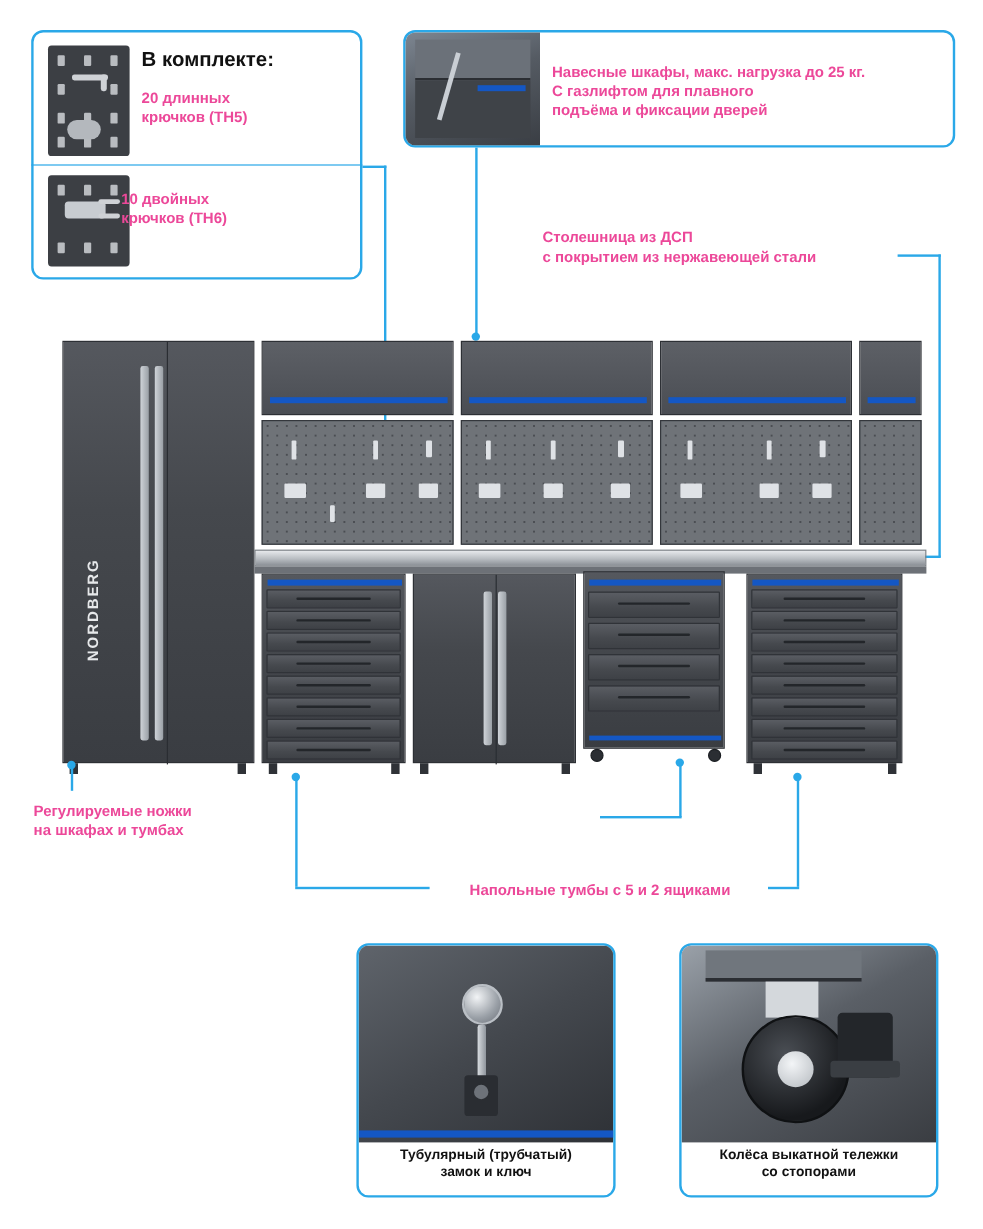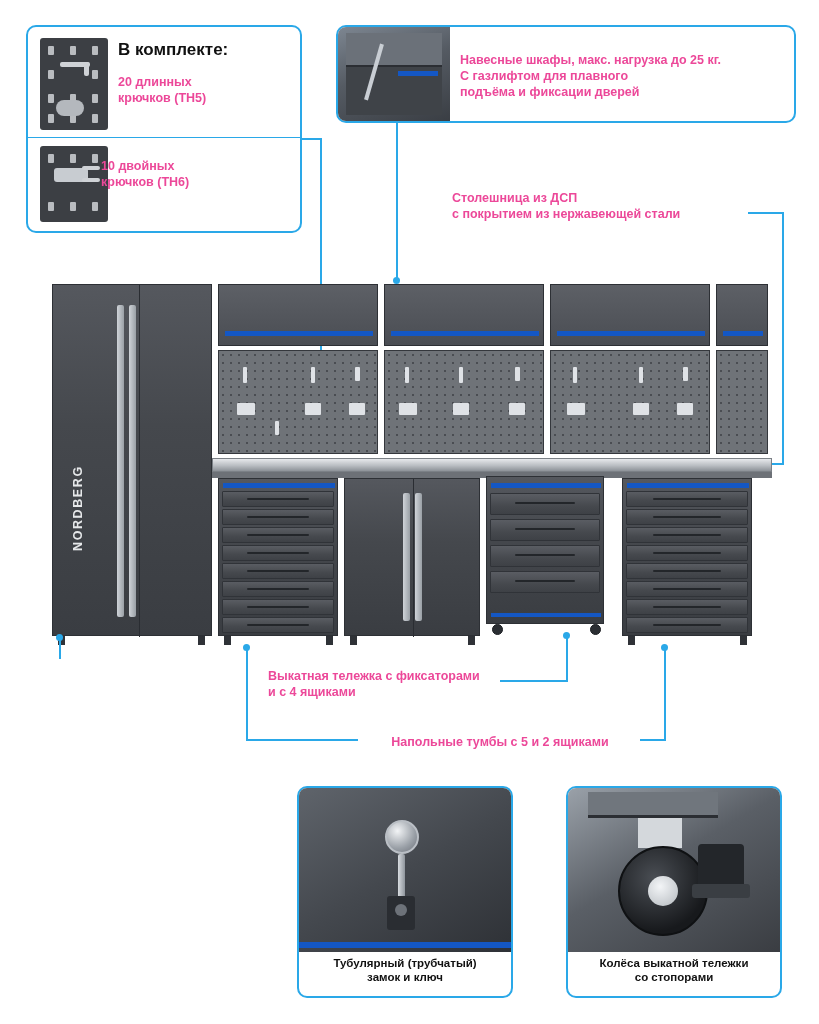--- a/index.html
+++ b/index.html
@@ -346,30 +346,30 @@
       <div class="drawer" style="top:102px; height:16px;"></div>
       <div class="drawer" style="top:120px; height:16px;"></div>
       <div class="drawer" style="top:138px; height:16px;"></div>
     </div>
     <div class="foot" style="left:576px; top:360px;"></div>
     <div class="foot" style="left:688px; top:360px;"></div>
   </div>
 
   <div class="dot" style="left:56px; top:634px;"></div>
   <div class="lead lead-v" style="left:59px; top:637px; height:22px;"></div>
+  <div id="legs-text" class="label-text">Регулируемые ножки
+на шкафах и тумбах</div>
 
   <div class="dot" style="left:243px; top:644px;"></div>
   <div class="lead lead-v" style="left:246px; top:647px; height:92px;"></div>
   <div class="lead lead-h" style="left:246px; top:739px; width:112px;"></div>
 
   <div class="dot" style="left:563px; top:632px;"></div>
   <div class="lead lead-v" style="left:566px; top:635px; height:46px;"></div>
   <div class="lead lead-h" style="left:500px; top:680px; width:68px;"></div>
-  <div id="trolley-text" class="label-text">Выкатная тележка с фиксаторами
-и с 4 ящиками</div>
 
   <div class="dot" style="left:661px; top:644px;"></div>
   <div class="lead lead-v" style="left:664px; top:647px; height:92px;"></div>
   <div class="lead lead-h" style="left:640px; top:739px; width:26px;"></div>
   <div id="pedestals-text" class="label-text" style="text-align:center;">Напольные тумбы с 5 и 2 ящиками</div>
 
 
   <div class="photo-card" id="card2">
     <div class="photo-area">
       <div class="lock-body" style="left:86px; top:32px;"></div>

